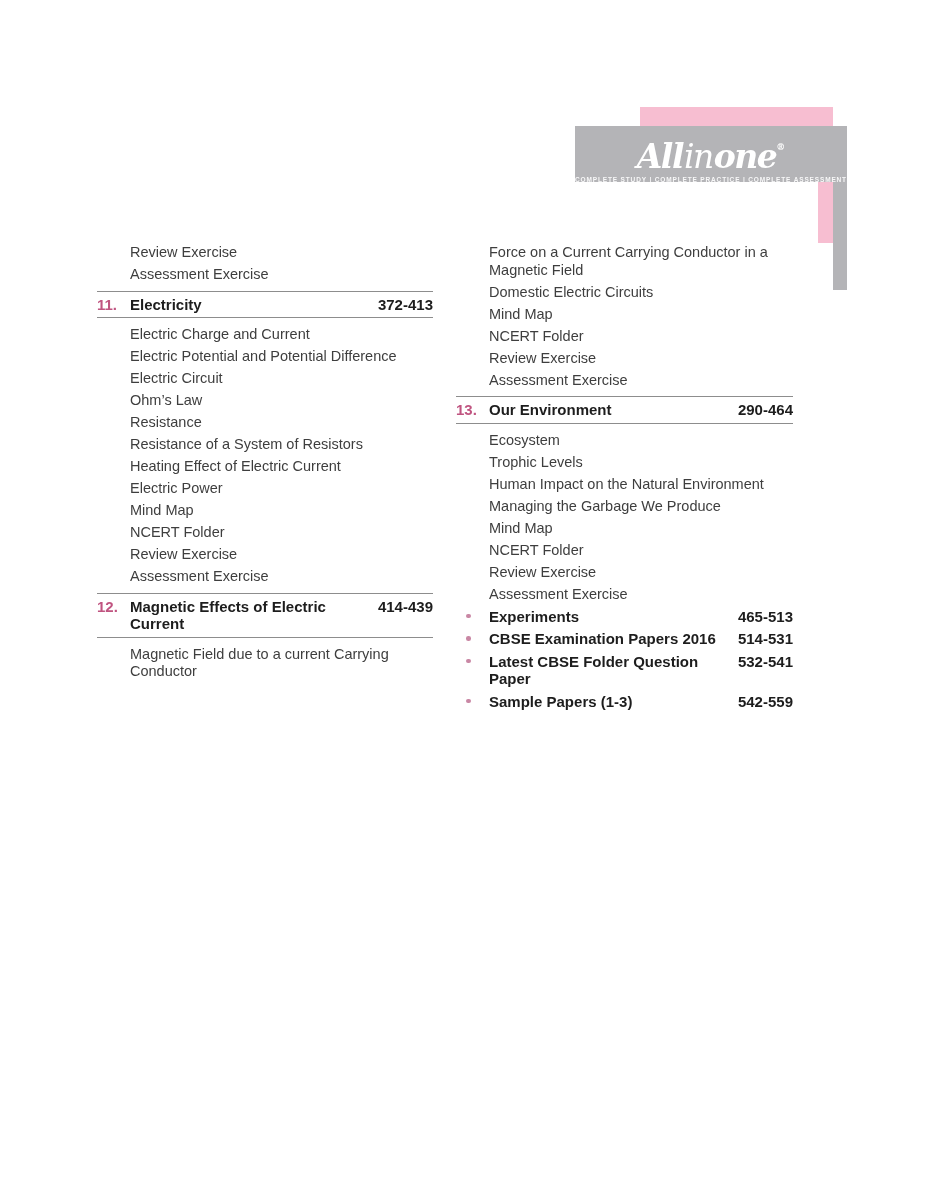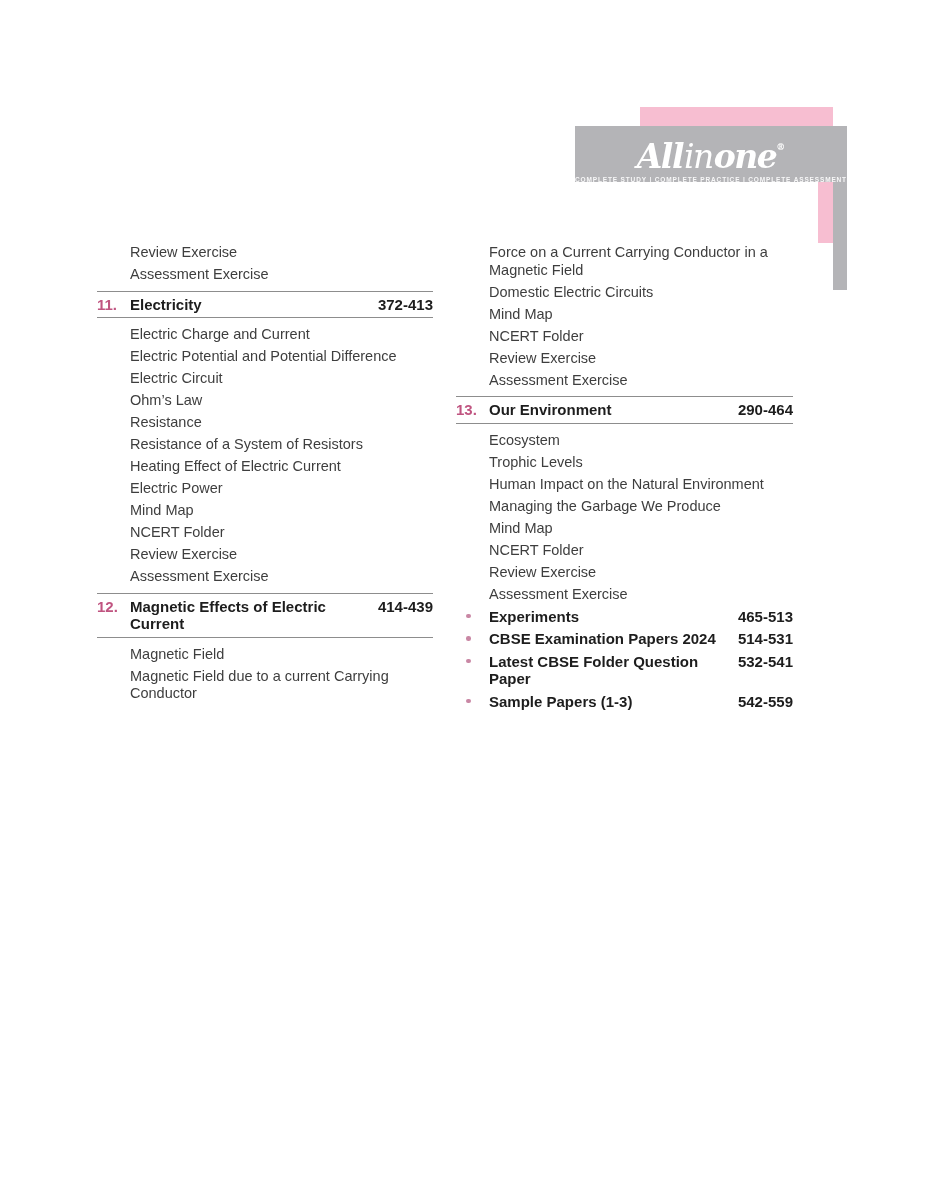--- a/index.html
+++ b/index.html
@@ -106,21 +106,20 @@
       <div class="sub-item">Electric Power</div>
       <div class="sub-item">Mind Map</div>
       <div class="sub-item">NCERT Folder</div>
       <div class="sub-item">Review Exercise</div>
       <div class="sub-item">Assessment Exercise</div>
       <div class="chapter-row">
         <span class="ch-num">12.</span>
         <span class="ch-title">Magnetic Effects of Electric Current</span>
         <span class="ch-pages">414-439</span>
       </div>
-      <div class="sub-item">Magnetic Field</div>
       <div class="sub-item">Magnetic Field due to a current Carrying Conductor</div>
     </div>
   <div class="col col-right">
       <div class="sub-item">Force on a Current Carrying Conductor in a Magnetic Field</div>
       <div class="sub-item">Domestic Electric Circuits</div>
       <div class="sub-item">Mind Map</div>
       <div class="sub-item">NCERT Folder</div>
       <div class="sub-item">Review Exercise</div>
       <div class="sub-item">Assessment Exercise</div>
       <div class="chapter-row">
@@ -136,21 +135,21 @@
       <div class="sub-item">NCERT Folder</div>
       <div class="sub-item">Review Exercise</div>
       <div class="sub-item">Assessment Exercise</div>
       <div class="bullet-row">
         <span class="dot"></span>
         <span class="b-title">Experiments</span>
         <span class="ch-pages">465-513</span>
       </div>
       <div class="bullet-row">
         <span class="dot"></span>
-        <span class="b-title">CBSE Examination Papers 2024</span>
+        <span class="b-title">CBSE Examination Papers 2016</span>
         <span class="ch-pages">514-531</span>
       </div>
       <div class="bullet-row">
         <span class="dot"></span>
         <span class="b-title">Latest CBSE Folder Question Paper</span>
         <span class="ch-pages">532-541</span>
       </div>
       <div class="bullet-row">
         <span class="dot"></span>
         <span class="b-title">Sample Papers (1-3)</span>

